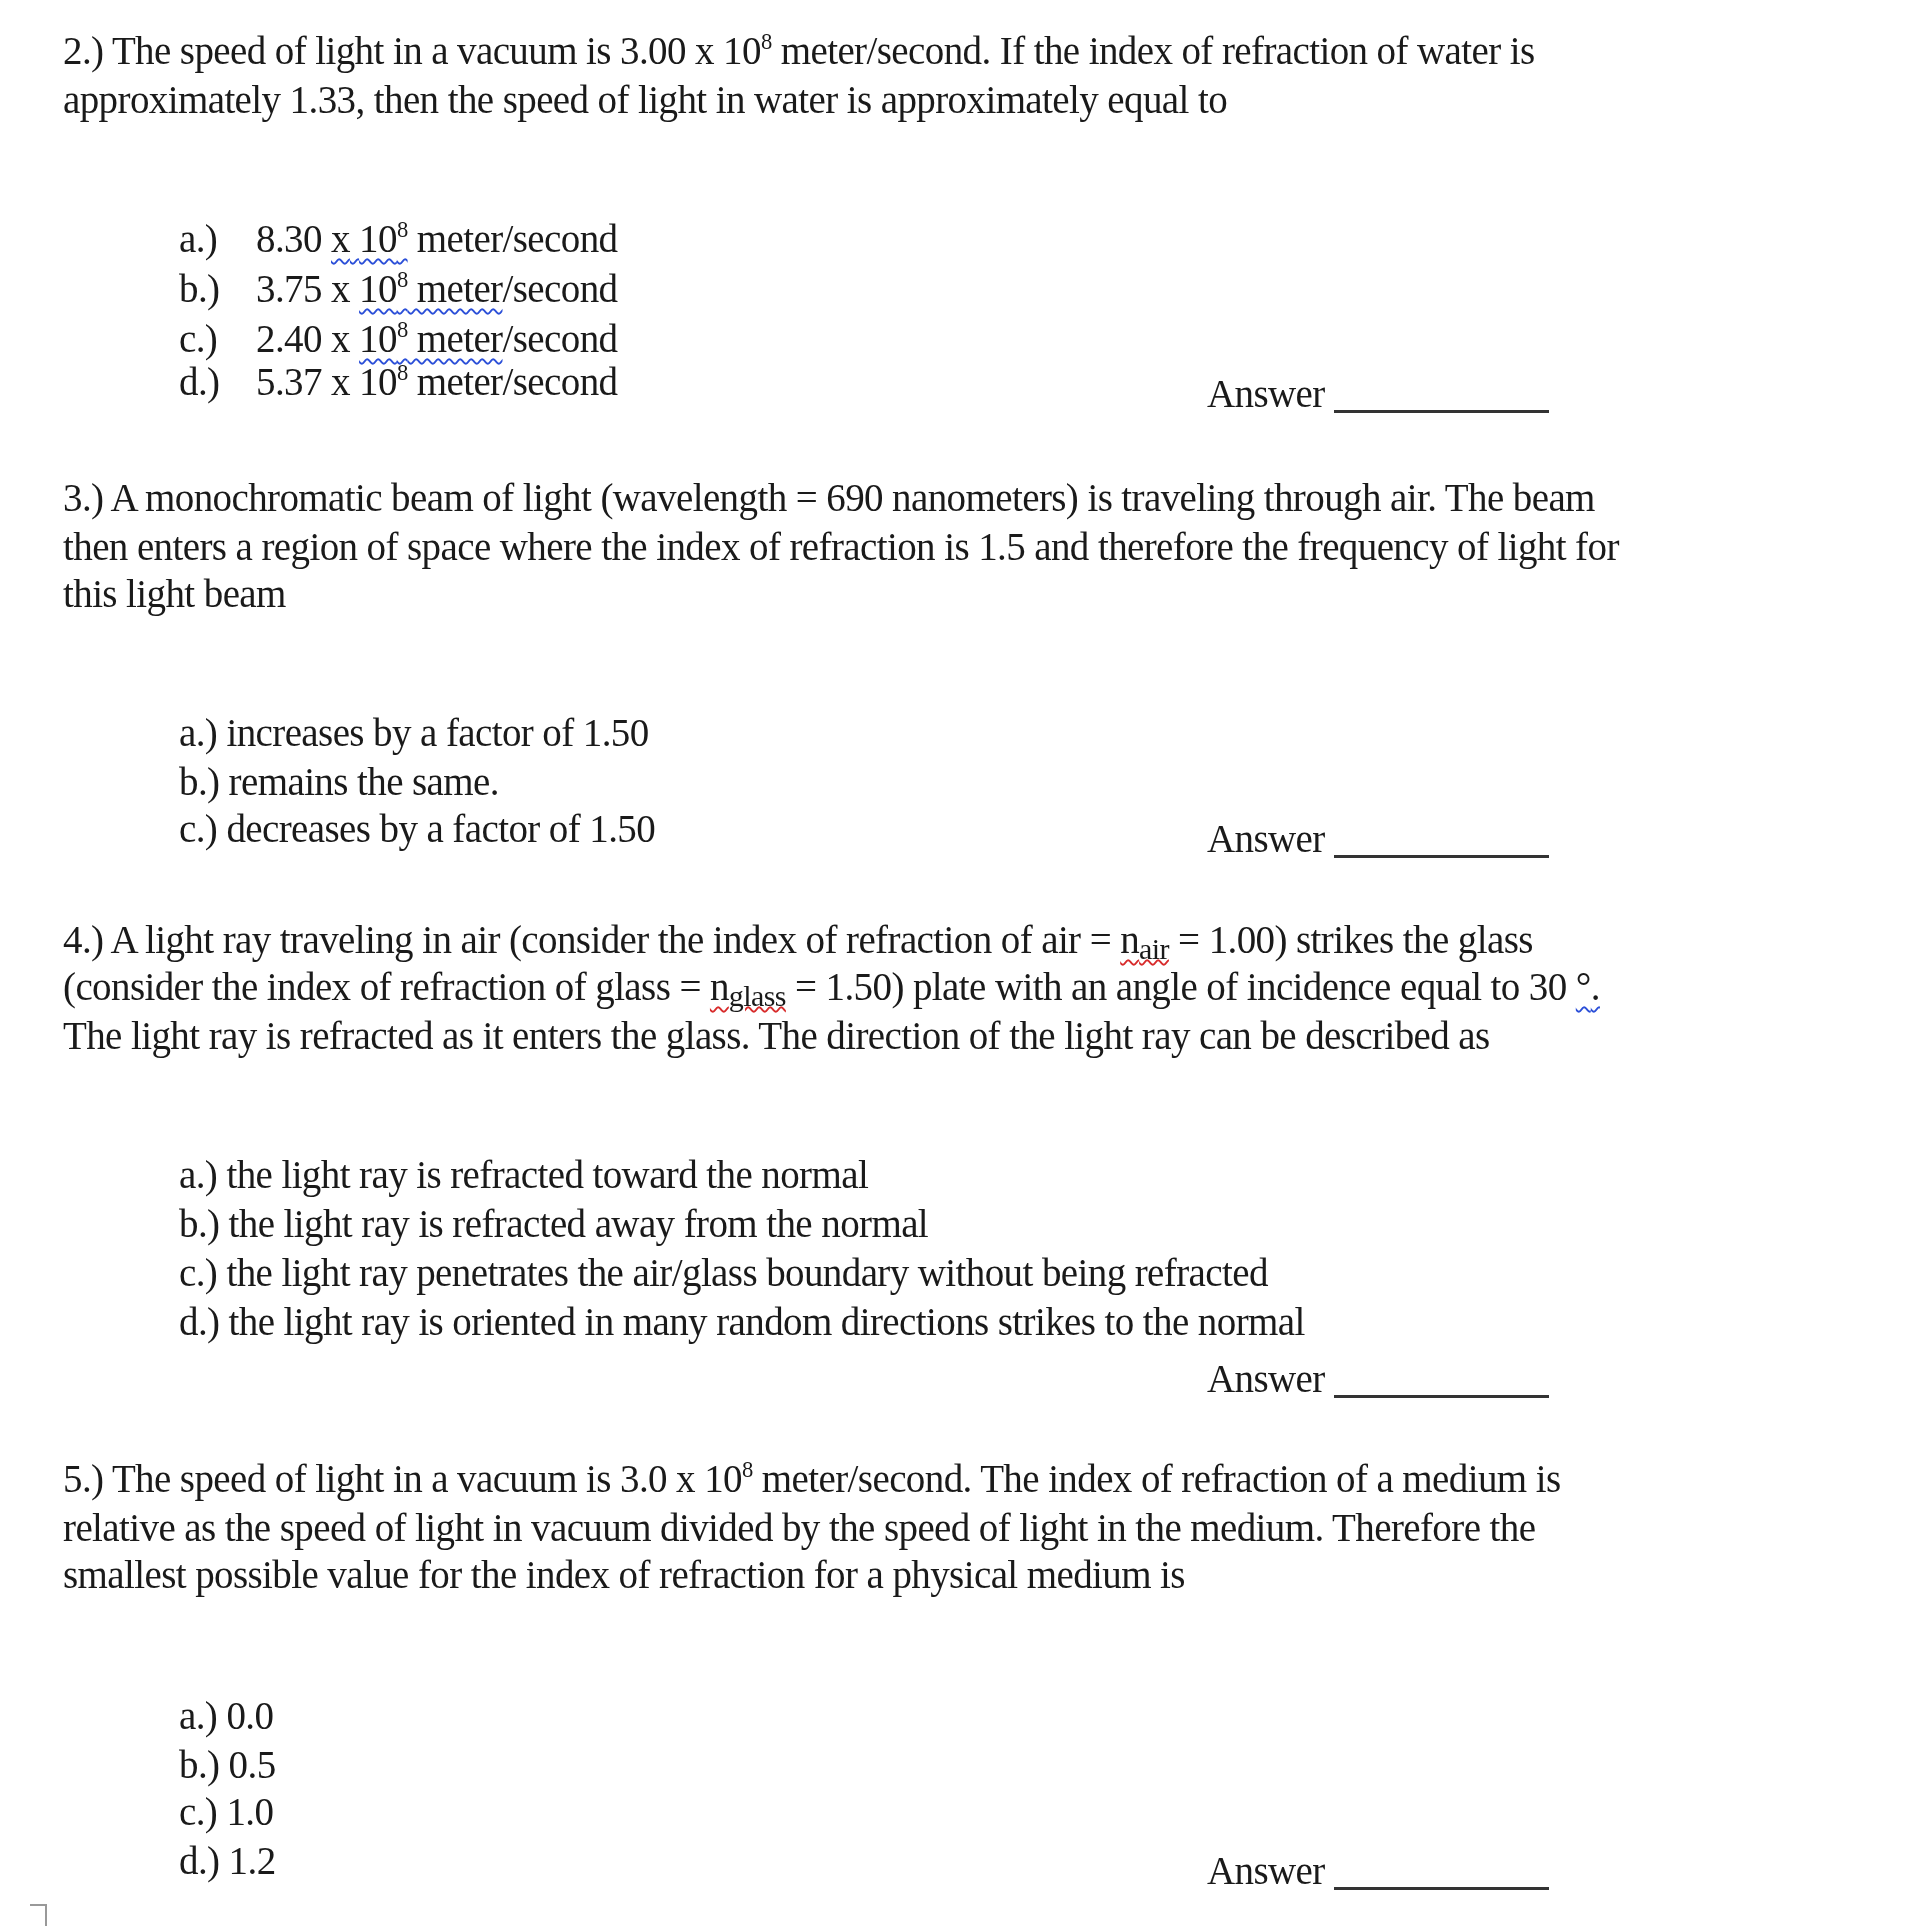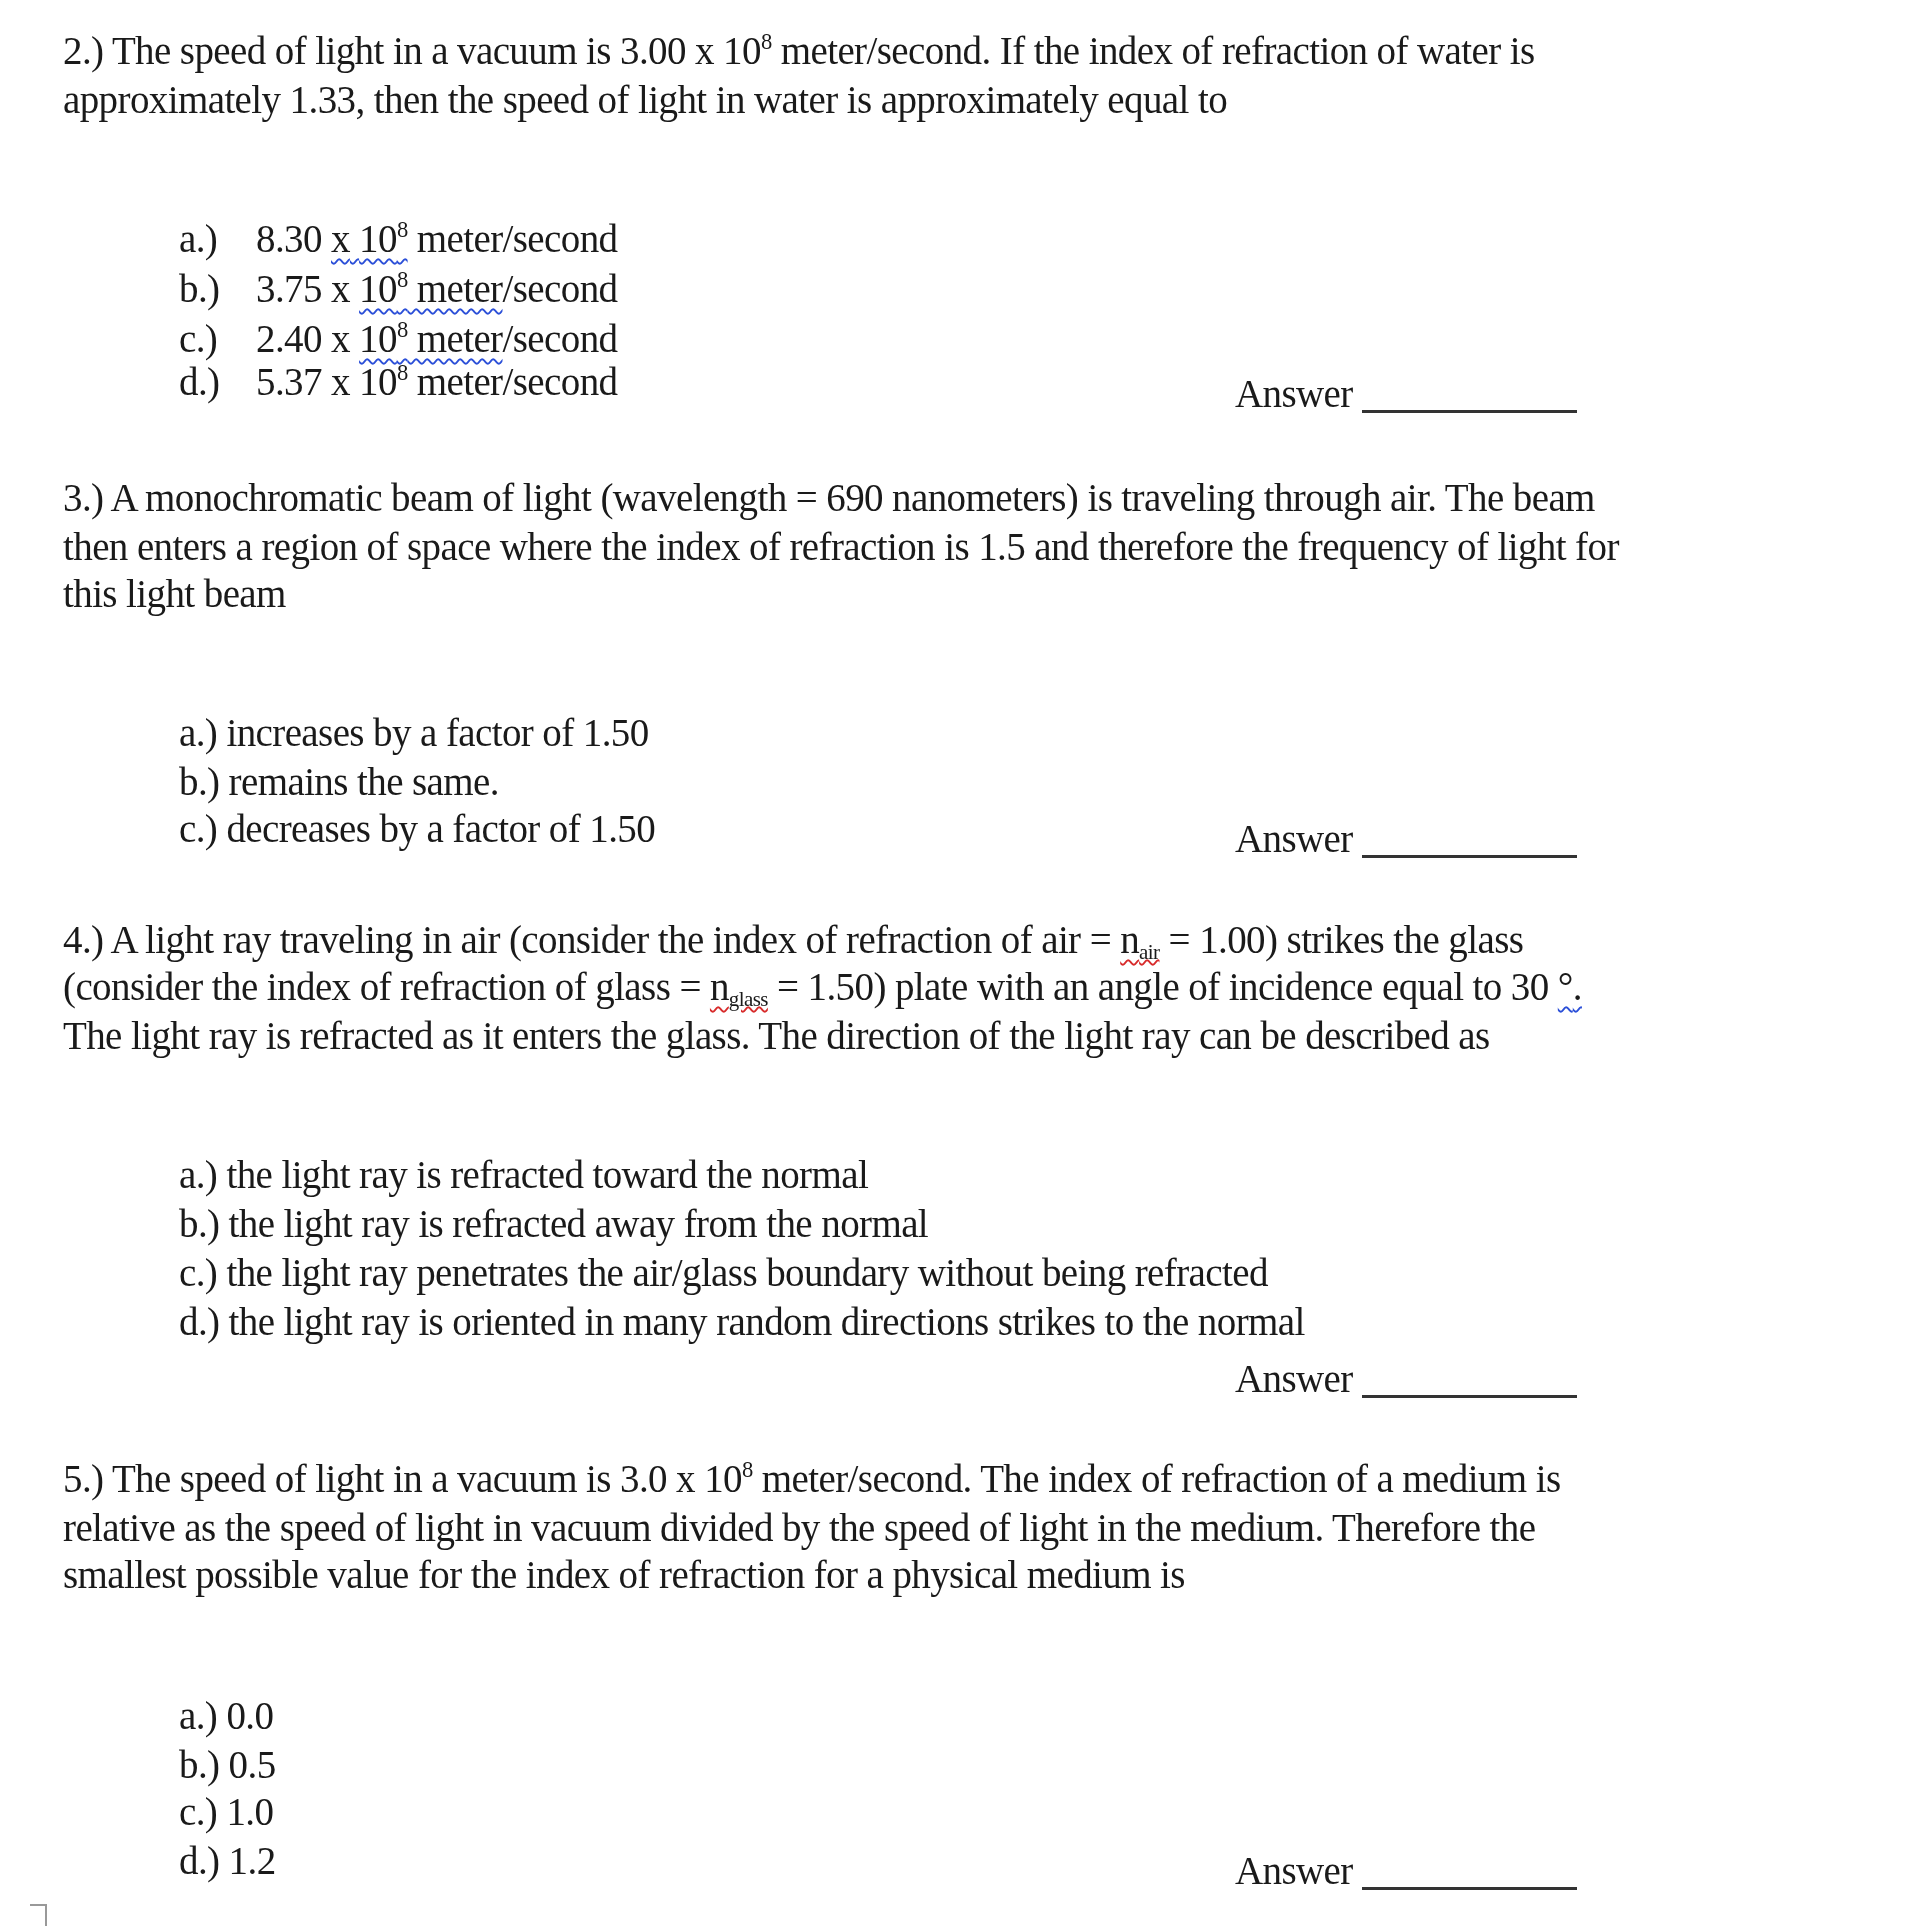--- a/index.html
+++ b/index.html
@@ -12,26 +12,26 @@
     position: absolute; left: 63px; font-size: 39px; line-height: 49px;
     white-space: nowrap; letter-spacing: -0.6px;
   }
   .opt {
     position: absolute; left: 179px; font-size: 39px; line-height: 49px;
     white-space: nowrap; letter-spacing: -0.6px; margin-top: 41px;
   }
   .opt .lbl { display: inline-block; }
   .opt.spaced .lbl { width: 77px; }
   sup { font-size: 22.6px; vertical-align: 15px; line-height: 0; }
-  sub { font-size: 21px; vertical-align: -5.6px; line-height: 0; }
+  sub { font-size: 30px; vertical-align: -5.6px; line-height: 0; }
   .squig-blue { text-decoration: underline wavy #2b4fd8; text-decoration-thickness: 1.9px; text-underline-offset: 5.6px; }
   .squig-red  { text-decoration: underline wavy #d82b2b; text-decoration-thickness: 1.9px; text-underline-offset: 5.6px; }
   .answer {
     position: absolute; left: 1207px; font-size: 39px; line-height: 49px;
-    white-space: nowrap; letter-spacing: -0.6px; margin-left: 28px;
+    white-space: nowrap; letter-spacing: -0.6px;
   }
   .answer .blank {
     display: inline-block; width: 215px; height: 2.8px; background: #333;
     vertical-align: -5.6px; margin-left: 9.4px;
   }
   .corner-mark {
     position: absolute; left: 30px; top: 1904px; width: 17px; height: 22.6px;
     border-top: 2.8px solid #999; border-right: 2.8px solid #999; box-sizing: border-box;
   }
 </style>

